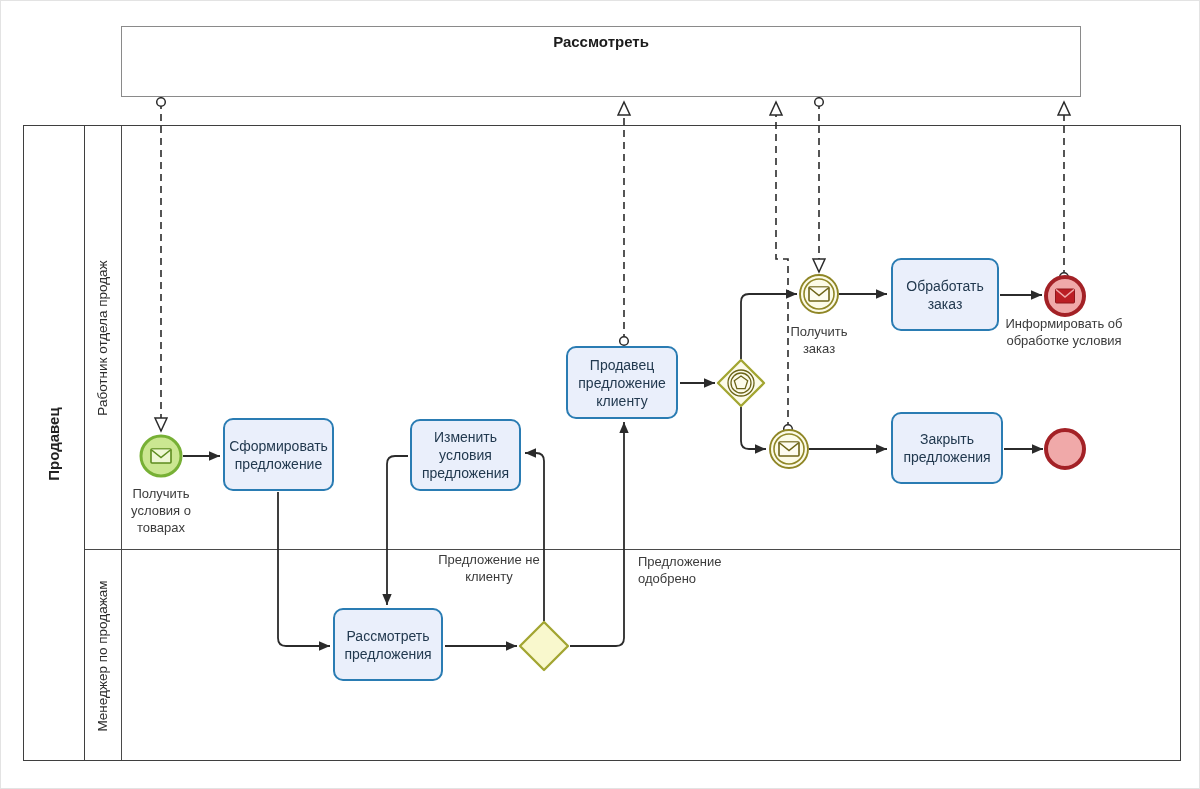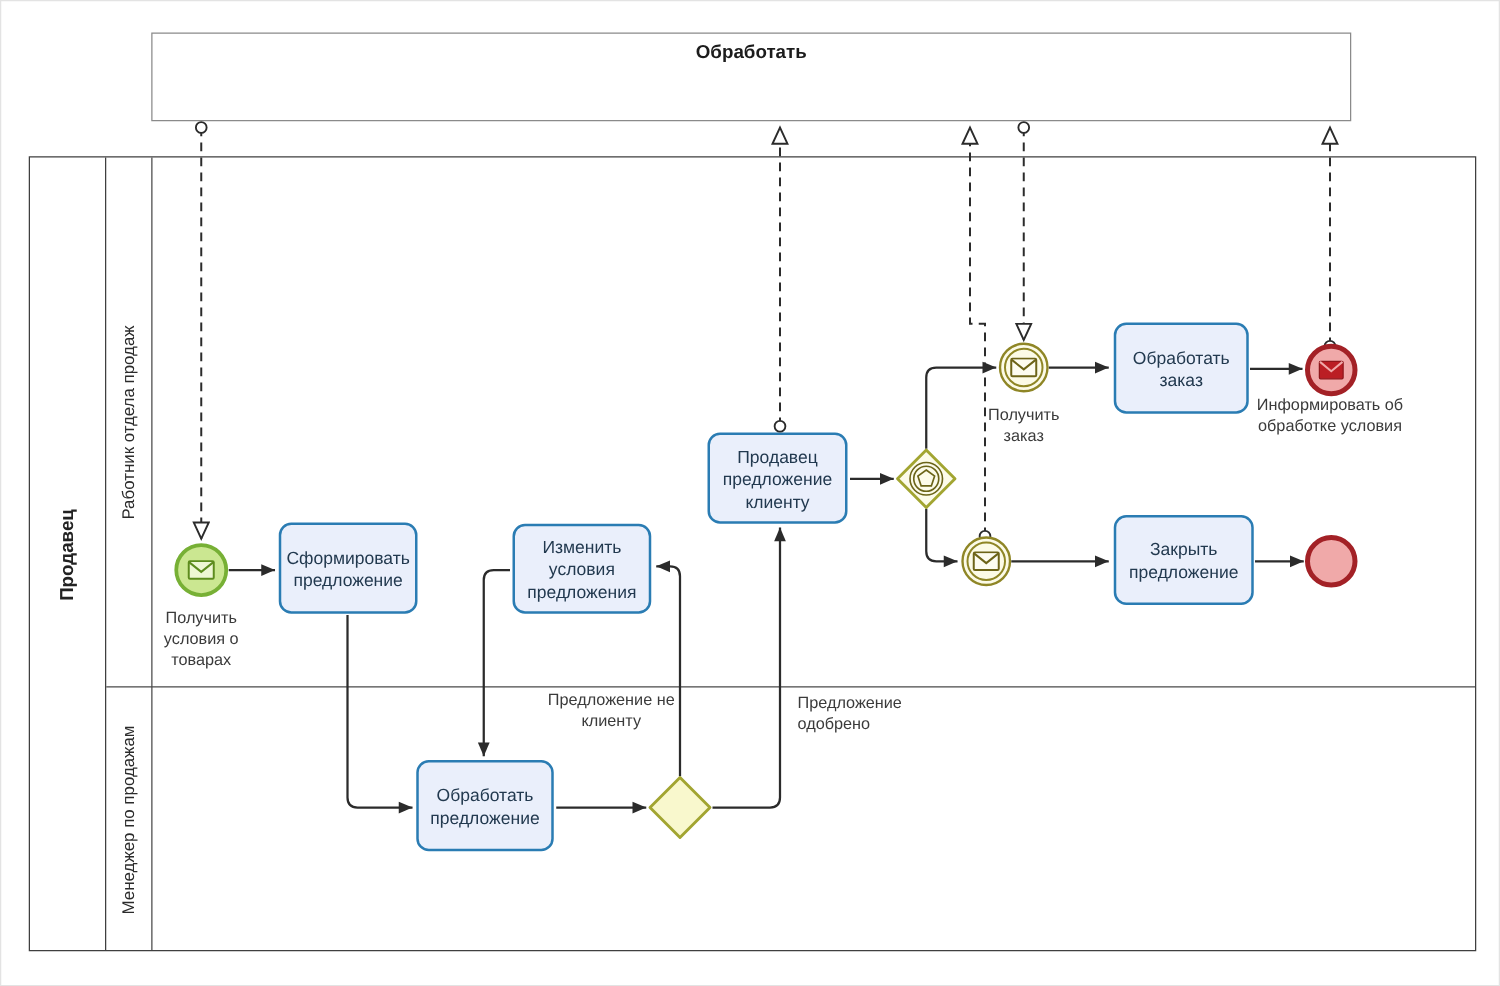--- a/index.html
+++ b/index.html
@@ -56,38 +56,38 @@
   .gw{fill:var(--gateway_fill,#f9f8cd);stroke:var(--gateway_border,#a2a531);stroke-width:2.3;stroke-linejoin:round;}
   .gw-ev{fill:#fcfbe9;}
   .gw-inner{fill:none;stroke:#6b6418;stroke-width:1.3;}
 </style>
 </head>
 <body>
 
 <div class="canvas">
 
   <div class="pool buyer" style="left:120px;top:25px;width:960px;height:71px">
-    <div class="pool-title-h">Обработать</div>
+    <div class="pool-title-h">Рассмотреть</div>
   </div>
 
   <div class="pool seller" style="left:22px;top:124px;width:1158px;height:636px">
     <div class="name-col"></div>
     <div class="lane-col"></div>
     <div class="lane-divider"></div>
     <div class="vlabel pool-name" style="left:-70px;top:308px">Продавец</div>
     <div class="vlabel lane-name" style="left:-21px;top:202px">Работник отдела продаж</div>
     <div class="vlabel lane-name" style="left:-21px;top:520px">Менеджер по продажам</div>
   </div>
 
   <div class="task" style="left:409px;top:418px;width:111px;height:72px">Изменить условия предложения</div>
   <div class="task" style="left:222px;top:417px;width:111px;height:73px">Сформировать предложение</div>
   <div class="task" style="left:565px;top:345px;width:112px;height:73px">Продавец предложение клиенту</div>
-  <div class="task" style="left:332px;top:607px;width:110px;height:73px">Обработать предложение</div>
+  <div class="task" style="left:332px;top:607px;width:110px;height:73px">Рассмотреть предложения</div>
   <div class="task" style="left:890px;top:257px;width:108px;height:73px">Обработать заказ</div>
-  <div class="task" style="left:890px;top:411px;width:112px;height:72px">Закрыть предложение</div>
+  <div class="task" style="left:890px;top:411px;width:112px;height:72px">Закрыть предложения</div>
 
   <div class="nlabel" style="left:125px;top:484px;width:70px">Получить условия о товарах</div>
   <div class="nlabel" style="left:783px;top:322px;width:70px">Получить заказ</div>
   <div class="nlabel" style="left:998px;top:314px;width:130px">Информировать об обработке условия</div>
   <div class="nlabel" style="left:433px;top:550px;width:110px">Предложение не клиенту</div>
   <div class="nlabel left" style="left:637px;top:552px;width:104px">Предложение одобрено</div>
 
   <svg class="layer" width="1200" height="789" viewBox="0 0 1200 789">
     <defs>
       <marker id="seqArrow" markerWidth="13" markerHeight="11" refX="12" refY="5.5" orient="auto" markerUnits="userSpaceOnUse">

